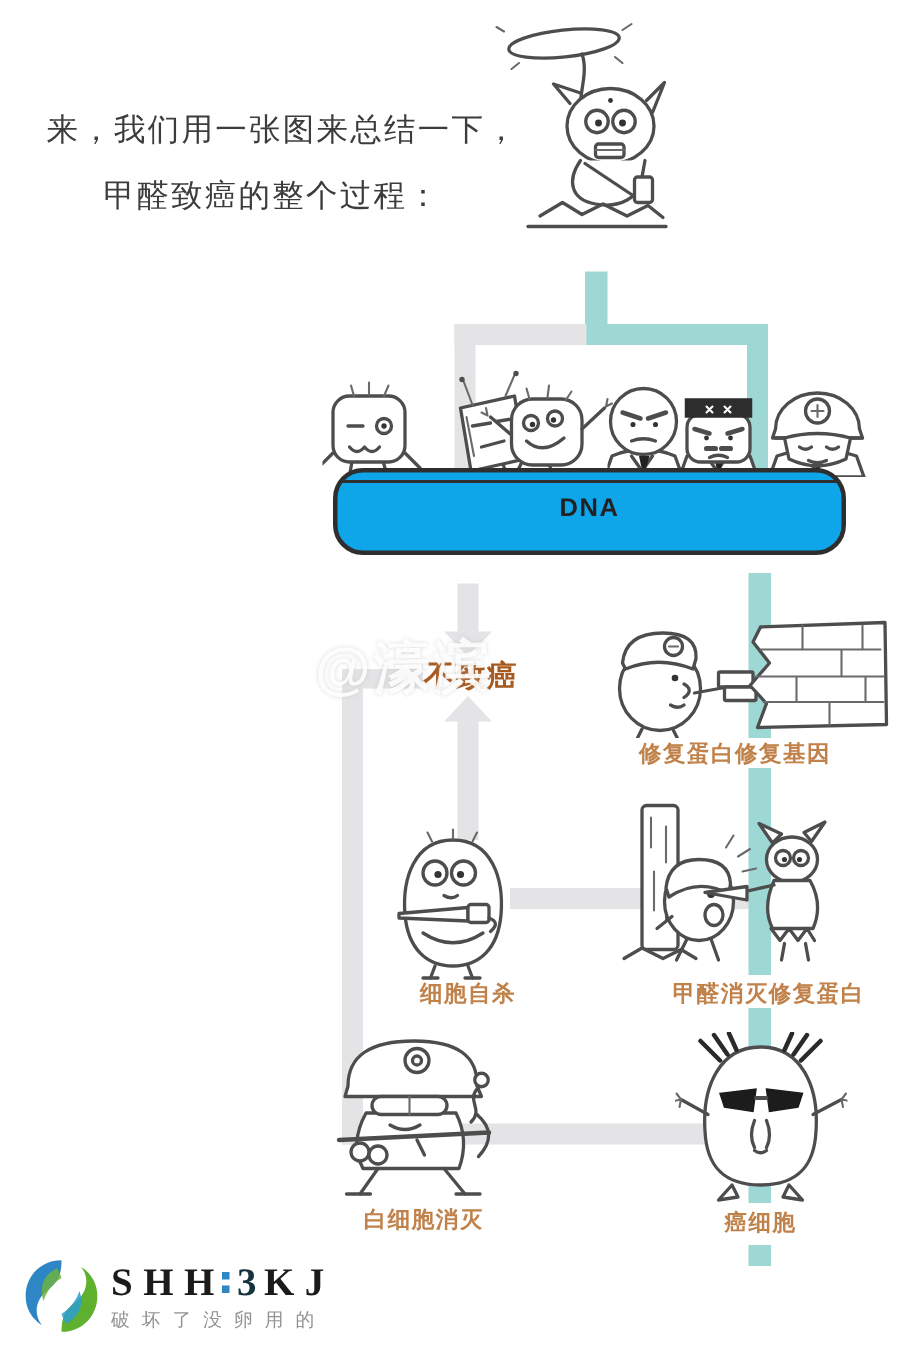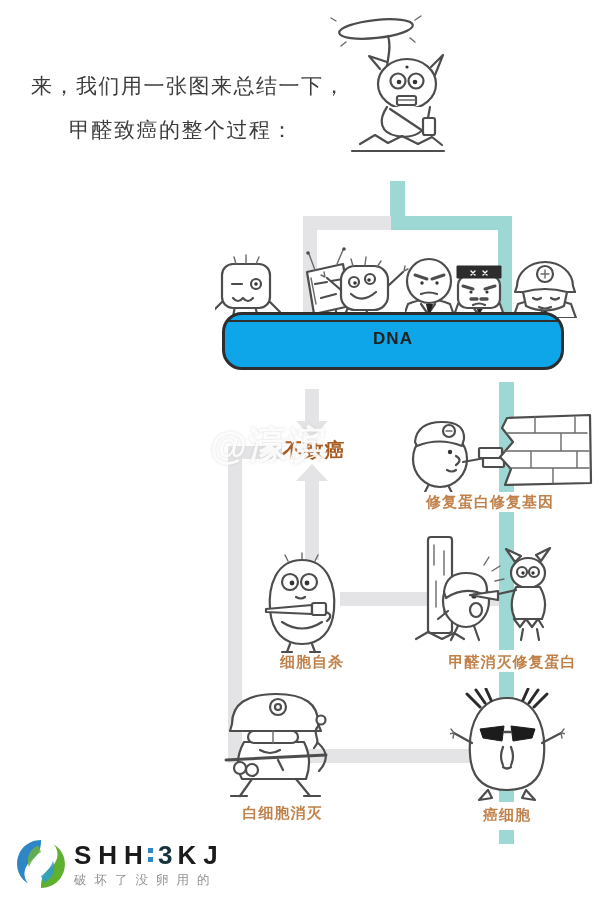--- a/index.html
+++ b/index.html
@@ -37,21 +37,21 @@
     position:absolute;left:268px;top:437px;width:92px;z-index:4;text-align:center;
     color:#a85a1e;font-size:20px;font-weight:bold;letter-spacing:1px;
   }
   .watermark{
     position:absolute;left:210px;top:420px;z-index:6;
     font-size:38px;font-weight:bold;letter-spacing:2px;
     color:rgba(255,255,255,0.88);
     text-shadow:0 0 3px rgba(178,178,178,0.45);
     transform:rotate(-1deg);white-space:nowrap;
   }
-  .logo{position:absolute;left:16px;top:838px;z-index:4;display:flex;align-items:center;}
+  .logo{position:absolute;left:16px;top:838px;z-index:4;display:flex;align-items:center;font-family:Liberation Serif, serif;}
   .logo-mark{width:50px;height:50px;margin-right:8px;}
   .logo-text-block{padding-top:4px;}
   .logo-word{display:flex;align-items:center;color:#1b1b1b;font-size:26px;font-weight:bold;letter-spacing:7px;line-height:1;}
   .logo-b{display:inline-flex;flex-direction:column;gap:4px;margin:0 5px 0 -2px;}
   .logo-b .dot{width:5px;height:5px;background:#2e86c5;}
   .logo-b3{color:#16323c;margin-right:5px;letter-spacing:0;}
   .logo-sub{margin-top:4px;color:#929292;font-size:12.5px;letter-spacing:8px;white-space:nowrap;}
 </style>
 </head>
 <body>

